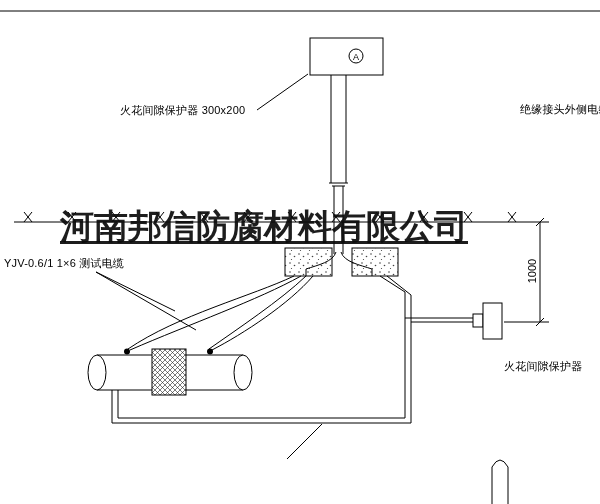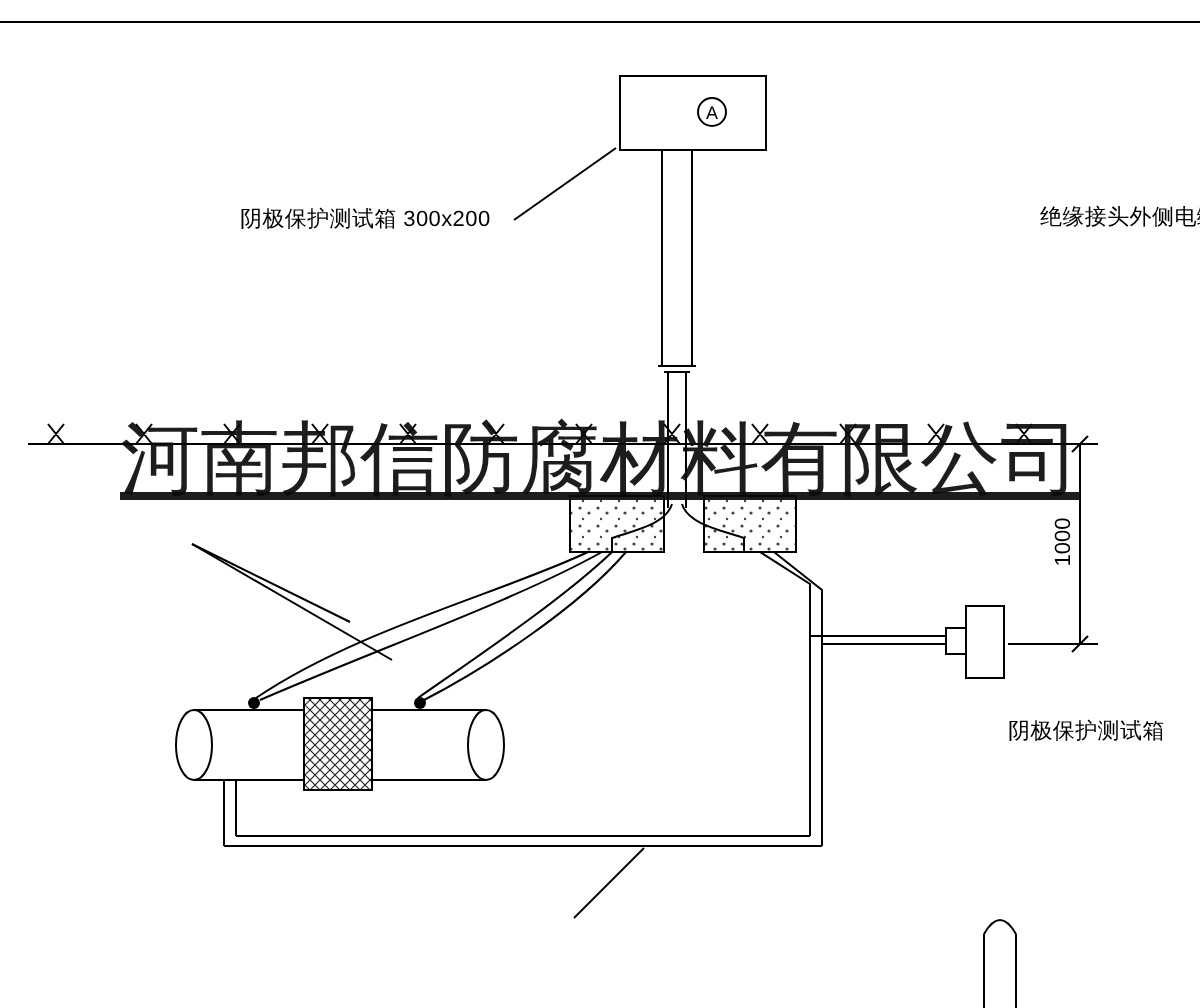--- a/index.html
+++ b/index.html
@@ -11,21 +11,21 @@
   .linework { position:absolute; left:0; top:0; }
   .lbl {
     position:absolute; font-size:11px; color:#000; white-space:nowrap;
     line-height:1.2; letter-spacing:0.2px;
   }
   .lbl-dim {
     position:absolute; left:512px; top:265px; width:40px; text-align:center;
     font-size:11px; color:#000; transform:rotate(-90deg); white-space:nowrap;
   }
   .watermark {
-    position:absolute; left:60px; top:208px; font-size:40px; font-weight:400;
+    position:absolute; left:60px; top:208px; font-size:34px; font-weight:700;
     color:rgba(10,10,10,0.92); white-space:nowrap; letter-spacing:0px;
     text-decoration:underline; text-underline-offset:3px; line-height:1.1;
   }
 </style>
 </head>
 <body>
 
 <div class="canvas">
 
   <svg class="linework" width="600" height="504" viewBox="0 0 600 504">
@@ -149,23 +149,24 @@
         <line x1="96" y1="272" x2="175" y2="311"></line>
         <line x1="96" y1="272" x2="196" y2="330"></line>
         <line x1="287" y1="459" x2="322" y2="424"></line>
       </g>
 
     </g>
   </svg>
 
   <div class="watermark">河南邦信防腐材料有限公司</div>
 
-  <div class="lbl" style="left:120px; top:104px;">阴极保护测试箱 300x200</div>
+  <div class="lbl" style="left:120px; top:104px;">火花间隙保护器 300x200</div>
 
   <div class="lbl" style="left:520px; top:103px;">绝缘接头外侧电缆</div>
 
+  <div class="lbl" style="left:4px; top:257px;">YJV-0.6/1 1×6  测试电缆</div>
 
-  <div class="lbl" style="left:504px; top:360px;">阴极保护测试箱</div>
+  <div class="lbl" style="left:504px; top:360px;">火花间隙保护器</div>
 
 
   <div class="lbl-dim">1000</div>
 
 </div>
 
 </body></html>

